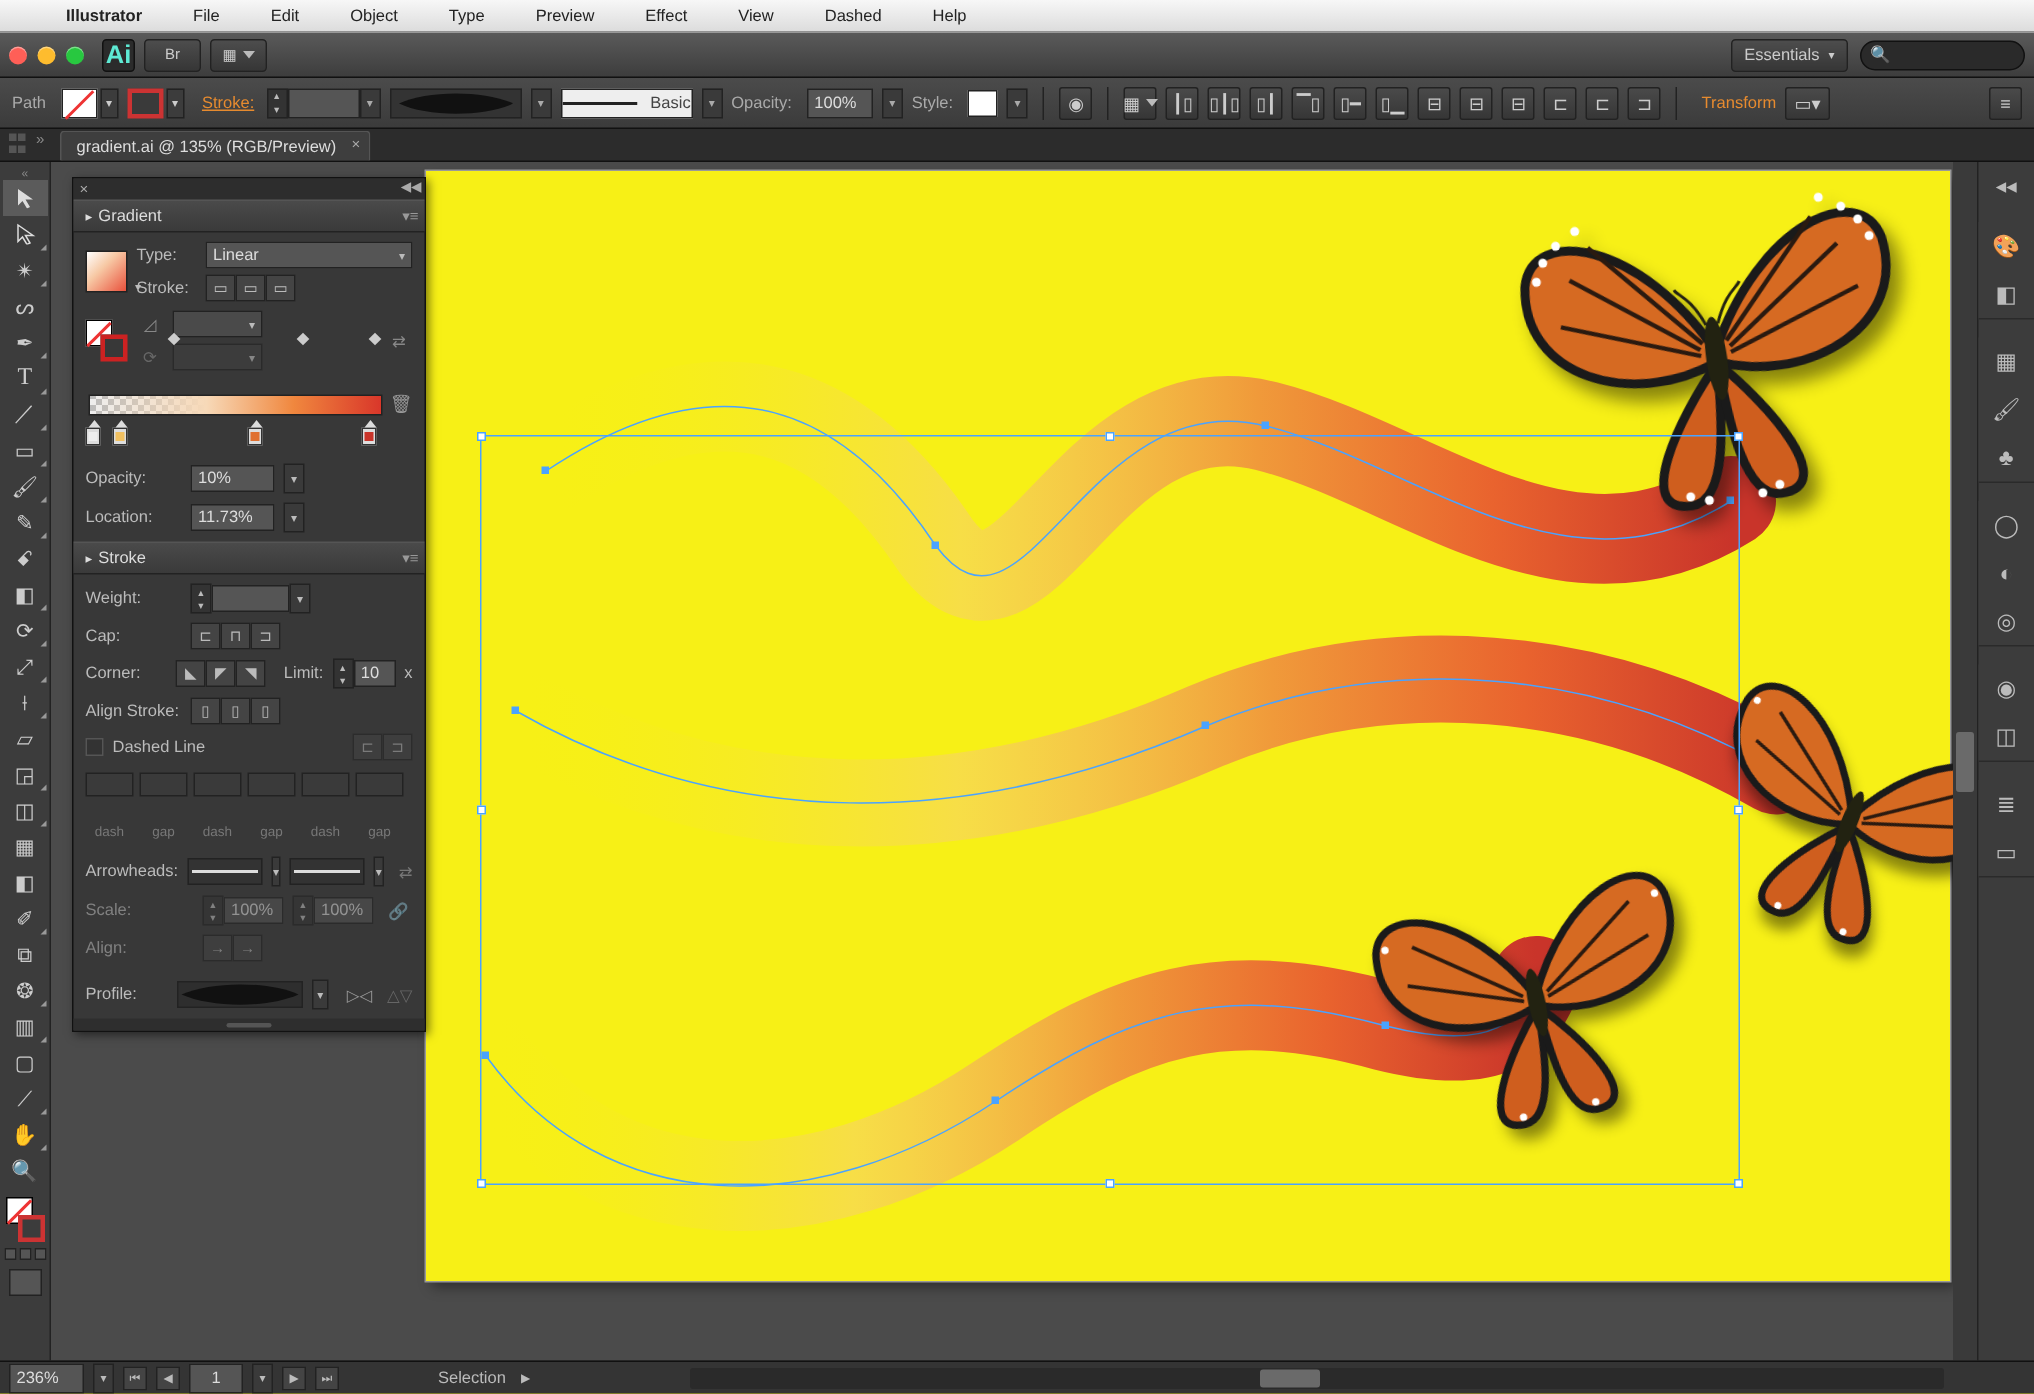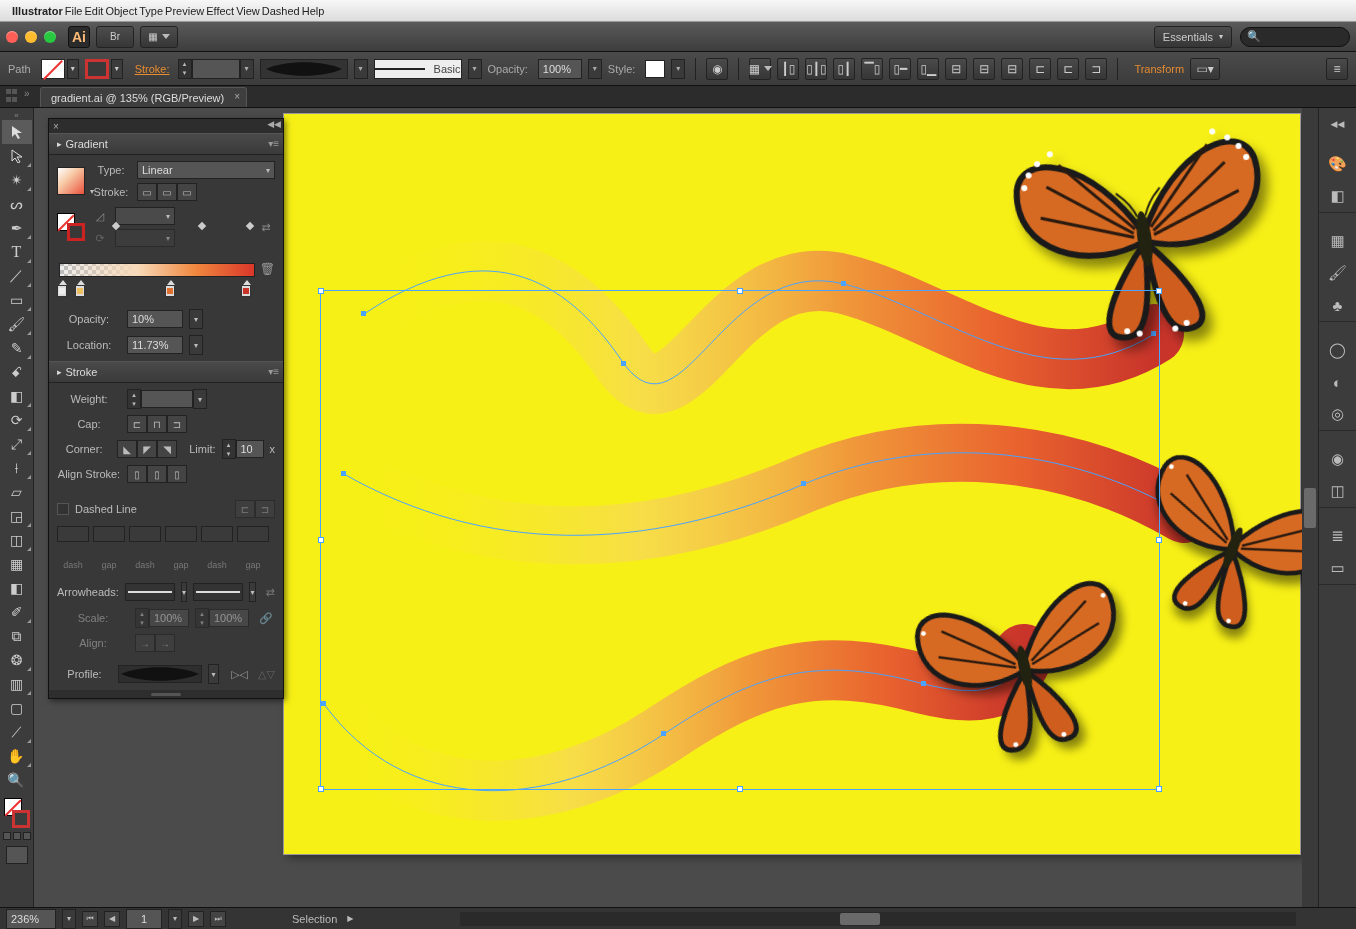--- a/index.html
+++ b/index.html
@@ -1,26 +1,26 @@
 <!DOCTYPE html>
 <html><head>
 <meta charset="utf-8">
 <style>
 * { margin:0; padding:0; box-sizing:border-box; font-family:"Lucida Grande","Helvetica Neue",Arial,sans-serif; font-size:11px; -webkit-font-smoothing:antialiased;}
 body { width:1356px; height:929px; background:#3a3a3a; color:#ccc; overflow:hidden; position:relative;}
 
-.mac-menubar{height:22px;background:linear-gradient(#f7f7f7,#dcdcdc);display:flex;align-items:center;padding:0 10px;gap:2px;color:#222;font-size:13px;border-bottom:1px solid #999;}
+.mac-menubar{height:22px;background:linear-gradient(#f7f7f7,#dcdcdc);display:flex;align-items:center;padding:0 10px;gap:34px;color:#222;font-size:13px;border-bottom:1px solid #999;}
 .mac-menubar .apple{font-size:15px;}
 .mac-menubar .app-name{font-weight:700;}
 
 .titlebar{height:30px;background:linear-gradient(#5a5a5a,#3d3d3d);display:flex;align-items:center;padding:0 6px;position:relative;border-bottom:1px solid #111;}
 .traffic{display:flex;gap:7px;margin-right:12px;}
 .traffic span{width:12px;height:12px;border-radius:50%;display:block;box-shadow:inset 0 1px 0 rgba(255,255,255,.4);}
 .tr-close{background:#ff5f57;} .tr-min{background:#febc2e;} .tr-max{background:#28c840;}
-.ai-badge{width:22px;height:22px;background:#2b2b2b;border:1px solid #111;border-radius:3px;display:flex;align-items:center;justify-content:center;color:#fdba74;font-weight:700;font-size:14px;margin-right:6px;}
+.ai-badge{width:22px;height:22px;background:#2b2b2b;border:1px solid #111;border-radius:3px;display:flex;align-items:center;justify-content:center;color:#5eead4;font-weight:700;font-size:17px;margin-right:6px;}
 .dropdown-btn{height:22px;min-width:38px;background:linear-gradient(#4d4d4d,#363636);border:1px solid #222;border-radius:3px;display:flex;align-items:center;justify-content:center;color:#ccc;font-size:10px;margin-right:6px;}
 .titlebar .right{margin-left:auto;display:flex;align-items:center;gap:8px;}
 .workspace-switch{height:22px;background:linear-gradient(#4d4d4d,#363636);border:1px solid #222;border-radius:3px;display:flex;align-items:center;padding:0 8px;gap:6px;color:#ccc;}
 .search-pill{height:20px;width:110px;background:#2a2a2a;border:1px solid #111;border-radius:10px;display:flex;align-items:center;padding:0 6px;color:#888;}
 
 .controlbar{height:34px;background:linear-gradient(#4b4b4b,#3b3b3b);border-bottom:1px solid #111;display:flex;align-items:center;padding:0 8px;gap:6px;color:#aaa;}
 .controlbar .lbl{color:#aaa;font-size:11px;margin-right:4px;}
 .swatch{width:24px;height:20px;border:1px solid #222;background:#fff;position:relative;}
 .swatch.none::after{content:"";position:absolute;left:-2px;right:-2px;top:50%;border-top:2px solid #e33;transform:rotate(-45deg);}
 .swgroup{display:flex;align-items:center;gap:2px;}
@@ -85,21 +85,21 @@
 
 
 .float-panel{position:absolute;left:48px;top:118px;width:236px;background:#383838;border:1px solid #111;box-shadow:2px 2px 6px rgba(0,0,0,.5);}
 .float-panel .titlebar-p{height:14px;background:#2d2d2d;display:flex;align-items:center;padding:0 4px;position:relative;}
 .float-panel .titlebar-p .x{font-size:10px;color:#aaa;}
 .float-panel .titlebar-p .collapse{position:absolute;right:2px;top:0;font-size:9px;color:#aaa;}
 .panel-head{height:22px;background:linear-gradient(#4a4a4a,#3a3a3a);display:flex;align-items:center;padding:0 8px;color:#ddd;font-size:11px;border-top:1px solid #555;border-bottom:1px solid #222;position:relative;}
 .panel-head .menu{position:absolute;right:4px;top:4px;font-size:10px;color:#999;}
 .panel-body{padding:6px 8px;display:flex;flex-direction:column;gap:6px;color:#bbb;}
 .row{display:flex;align-items:center;gap:6px;}
-.row .rlabel{width:64px;text-align:center;color:#bbb;}
+.row .rlabel{width:64px;text-align:left;color:#bbb;}
 .select{flex:1;height:18px;background:#555;border:1px solid #222;display:flex;align-items:center;justify-content:space-between;padding:0 4px;color:#ddd;}
 .select .arr{font-size:8px;color:#bbb;}
 .btnseg{display:flex;}
 .btnseg span{width:20px;height:18px;background:#444;border:1px solid #222;display:flex;align-items:center;justify-content:center;font-size:10px;}
 .grad-thumb{width:28px;height:28px;background:linear-gradient(135deg,#fff 0%,#f7c9a5 40%,#e9513c 100%);border:1px solid #222;position:relative;}
 .grad-thumb .darr{position:absolute;right:-10px;bottom:-2px;font-size:8px;color:#bbb;}
 .mini-fillstroke{width:28px;height:28px;position:relative;}
 .mini-fillstroke .f{position:absolute;left:0;top:0;width:18px;height:18px;background:#fff;border:1px solid #000;}
 .mini-fillstroke .f::after{content:"";position:absolute;left:-3px;right:-3px;top:50%;border-top:2px solid #e33;transform:rotate(-45deg);}
 .mini-fillstroke .s{position:absolute;right:0;bottom:0;width:18px;height:18px;border:3px solid #c22;background:#383838;}
@@ -607,21 +607,21 @@
       <span>x</span>
     </div>
     <div class="row">
         <span class="rlabel">Align Stroke:</span>
       <div class="btnseg">
           <span>▯</span>
           <span>▯</span>
           <span>▯</span>
         </div>
     </div>
-    <div class="row" style="margin-top:11px;">
+    <div class="row" style="margin-top:0;">
       <div class="check"></div>
       <span>Dashed Line</span>
       <div style="flex:1"></div>
       <div class="btnseg" style="opacity:.5;">
           <span>⊏</span>
           <span>⊐</span>
         </div>
     </div>
     <div class="dashgrid">
       <div class="cell">

